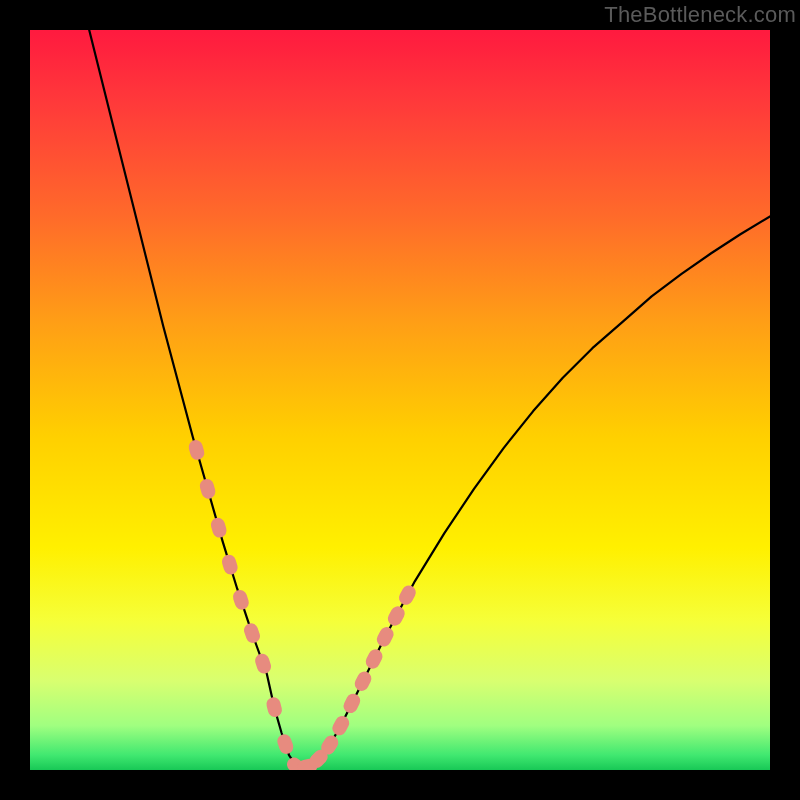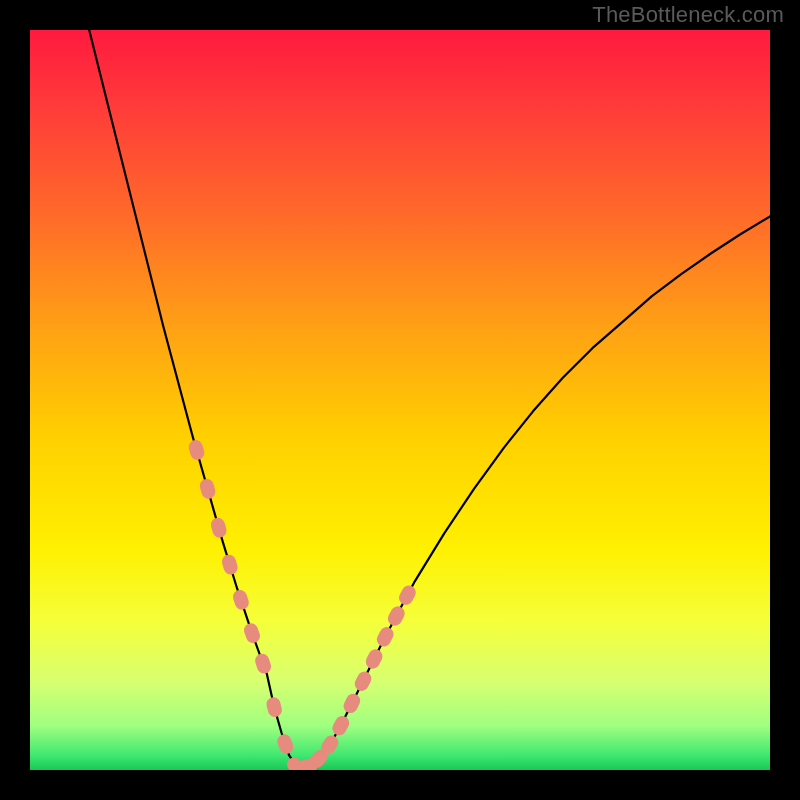--- a/index.html
+++ b/index.html
@@ -22,21 +22,21 @@
   .plot-area {
     position: absolute;
     top: 30px;
     left: 30px;
     width: 740px;
     height: 740px;
   }
   .watermark {
     position: absolute;
     top: 2px;
-    right: 16px;
+    right: 4px;
     color: #5a5a5a;
     font-size: 22px;
     font-weight: 500;
     letter-spacing: 0.2px;
   }
   svg { display: block; }
 </style>
 </head>
 <body>
 

